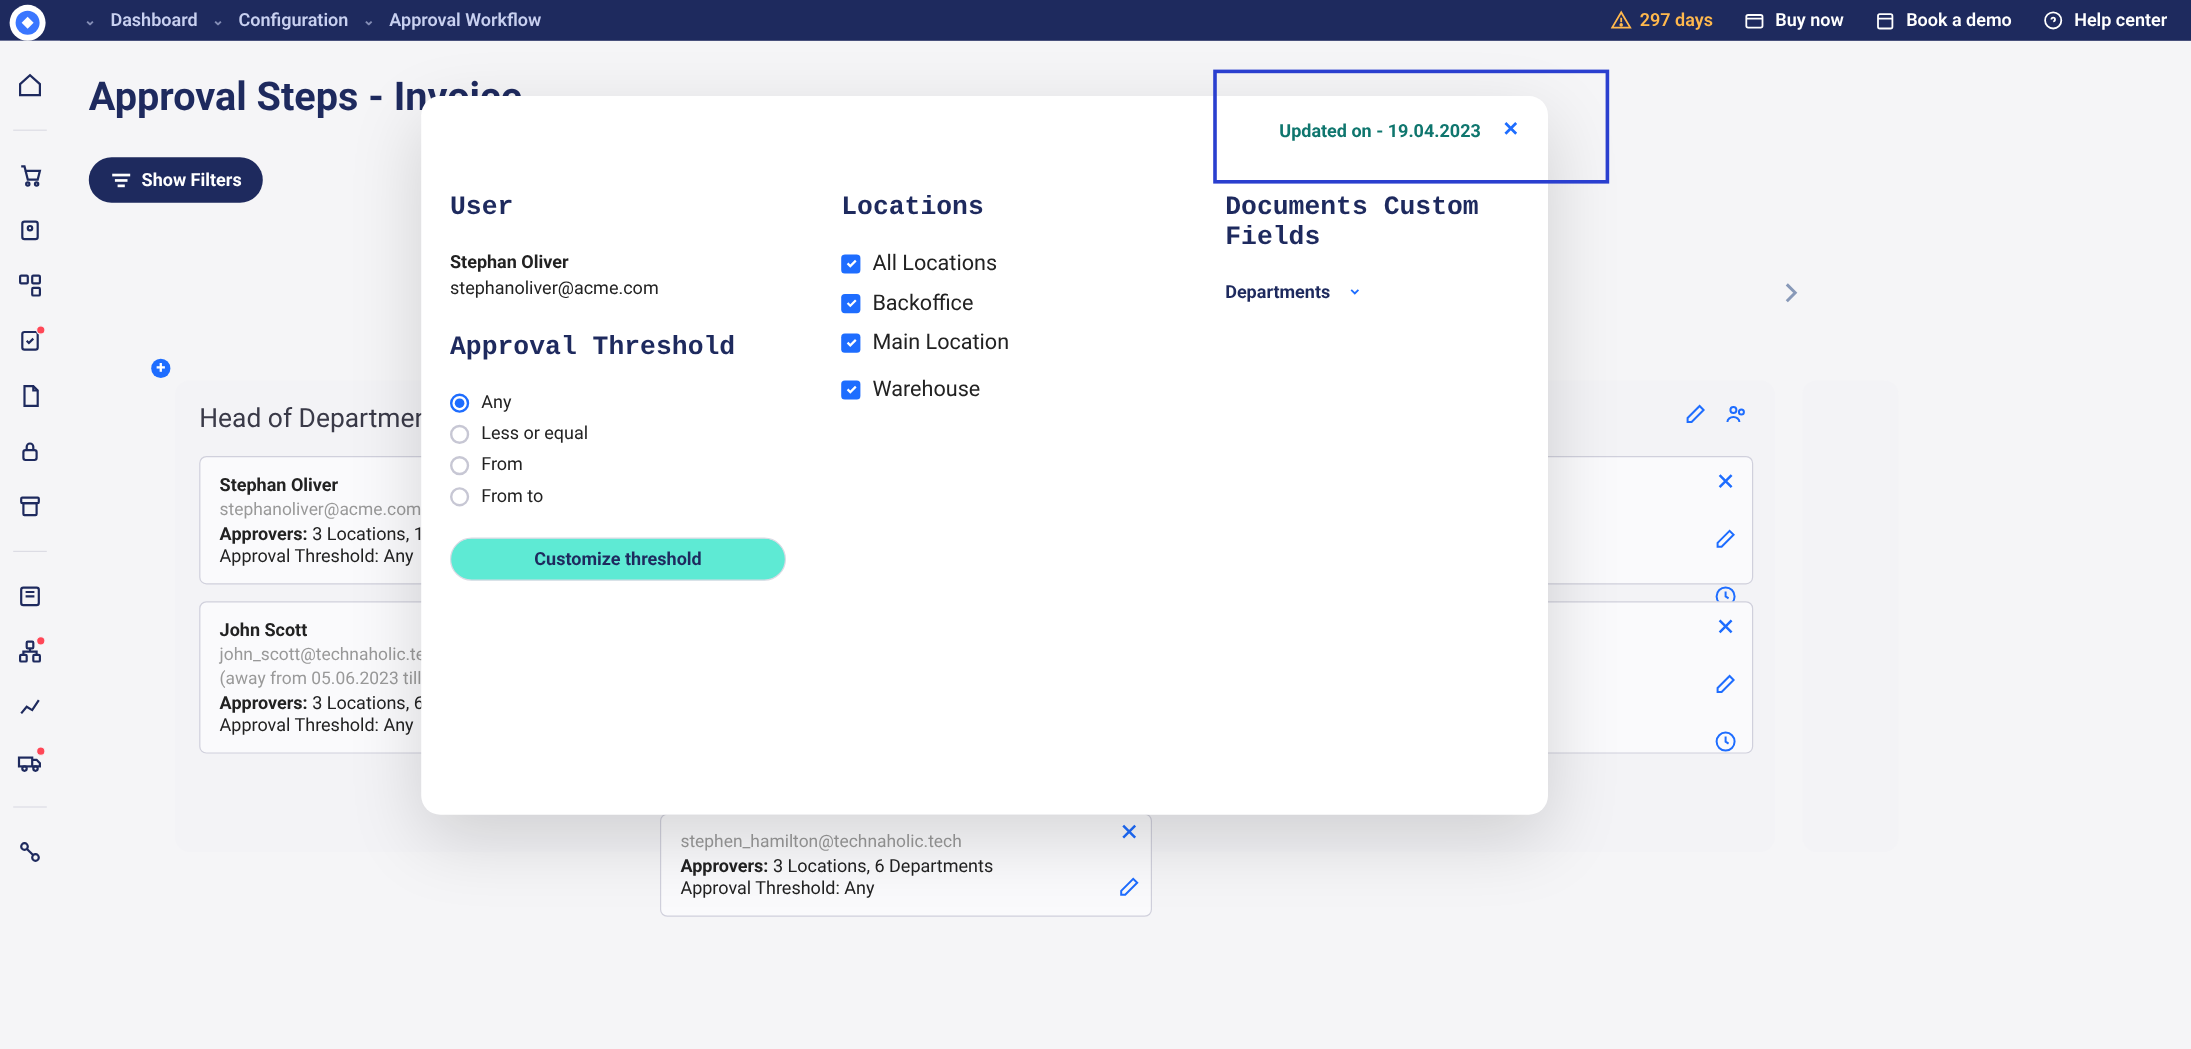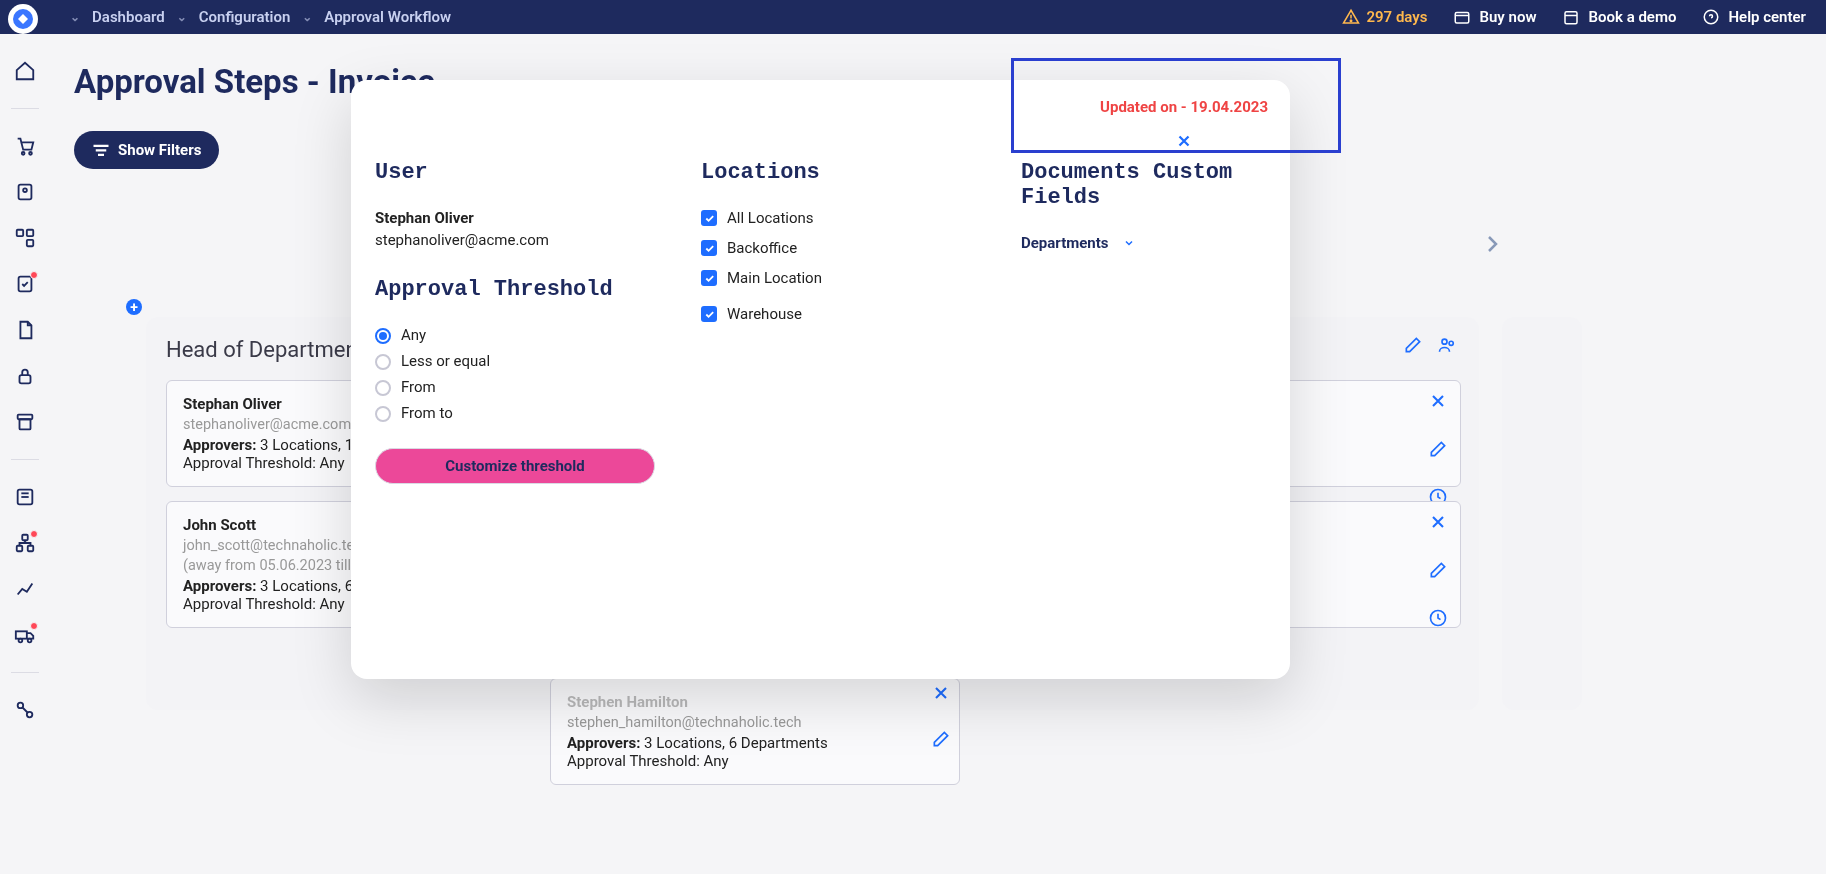--- a/index.html
+++ b/index.html
@@ -50,46 +50,46 @@
   .card-side-icons svg { width: 20px; height: 20px; }
 
   .secondary-panel { position:absolute; left:1452px; top:283px; width:80px; height:393px; background:#f3f3f6; border-radius:12px; }
 
   
   .peek-card { position:absolute; left:550px; top:678px; width:410px; background:#fafafc; border:1px solid #d0d0dc; border-radius:6px; padding:14px 16px; }
   .peek-card .card-side-icons { position:absolute; top:4px; right:8px; gap:22px; }
 
   
   .modal { position: absolute; left: 351px; top: 80px; width: 939px; height: 599px; background: #fff; border-radius: 16px; box-shadow: 0 20px 60px rgba(0,0,0,.15); padding: 24px 24px 26px 24px; }
-  .modal-header { position: absolute; top: 18px; right: 22px; display: flex; align-items: center; gap: 16px; font-weight: 700; color: #ef4444; font-size: 15px; flex-direction: column; }
+  .modal-header { position: absolute; top: 18px; right: 22px; display: flex; align-items: center; gap: 16px; font-weight: 700; color: #0f766e; font-size: 15px; }
   .close-x { color: #1e6dff; cursor: pointer; }
   .close-x svg { width: 18px; height: 18px; }
   .highlight-box { position: absolute; left: 660px; top: -22px; width: 330px; height: 95px; border: 3px solid #2a3fcf; pointer-events: none; }
 
   .modal-cols { display: flex; gap: 40px; margin-top: 56px; }
   .mcol { flex: 1; min-width: 0; }
   .mcol.first { flex: 0 0 286px; }
   .mcol.mid { flex: 0 0 280px; }
   .mh { font-size: 22px; font-weight: 700; color: #1e2a5e; margin-bottom: 24px; font-family: Liberation Mono, monospace; }
   .mh.sub { margin-top: 28px; }
   .user-disp-name { font-weight: 700; color: #222; font-size: 15px; margin-bottom: 4px; }
   .user-disp-email { color: #222; font-size: 15px; }
 
-  .cb-row { display: flex; align-items: center; gap: 10px; margin-bottom: 12px; font-size: 15px; color: #222; }
+  .cb-row { display: flex; align-items: center; gap: 10px; margin-bottom: 12px; font-size: 18px; color: #222; }
   .cb { width: 16px; height: 16px; background: #1e6dff; border-radius: 3px; display: flex; align-items: center; justify-content: center; color: #fff; }
   .cb.indeterminate { background: #1e6dff; }
   .cb.indeterminate::after { content:""; width:8px; height:2px; background:#fff; }
   .cb svg { width: 11px; height: 11px; }
 
   .radio-row { display: flex; align-items: flex-end; gap: 10px; margin-bottom: 8px; font-size: 15px; color: #222; }
   .radio { width: 16px; height: 16px; border: 2px solid #c7c7d4; border-radius: 50%; display: flex; align-items: center; justify-content: center; }
   .radio.sel { border-color: #1e6dff; }
   .radio.sel::after { content:""; width: 8px; height:8px; background:#1e6dff; border-radius:50%; }
 
-  .cust-thresh-btn { margin-top: 18px; width: 280px; height: 36px; border: 1px solid #dadae4; border-radius: 22px; background: #ec4899; color: #1e2a5e; font-weight: 700; font-size: 15px; cursor: pointer; }
+  .cust-thresh-btn { margin-top: 18px; width: 280px; height: 36px; border: 1px solid #dadae4; border-radius: 22px; background: #5eead4; color: #1e2a5e; font-weight: 700; font-size: 15px; cursor: pointer; }
 
   .dept-row { color: #1e2a5e; font-weight: 700; font-size: 15px; display: flex; align-items: center; gap: 14px; margin-top: 6px; }
   .dept-row svg { width: 12px; height: 12px; color: #1e6dff; }
 
   .update-btn { position: absolute; left: 22px; bottom: 24px; width: 280px; height: 36px; background: #1e2a5e; color: #fff; border-radius: 22px; border: none; font-weight: 700; font-size: 15px; cursor: pointer; }
 </style>
 </head>
 <body>
 
 <div class="topbar">
@@ -301,21 +301,20 @@
               <path d="M12 7v5l3 2"></path>
             </svg></span>
       </div>
     </div>
   </div>
 
   <div class="secondary-panel"></div>
 </div>
 
 <div class="peek-card">
-  <div class="user-name" style="opacity:.3">Stephen Hamilton</div>
   <div class="user-email">stephen_hamilton@technaholic.tech</div>
   <div class="user-meta"><span class="lbl">Approvers:</span> <span>3 Locations, 6 Departments</span></div>
   <div class="user-meta">Approval Threshold: Any</div>
   <div class="card-side-icons">
     <span><svg viewBox="0 0 24 24" fill="none" stroke="currentColor" stroke-width="2.5">
           <path d="M6 6l12 12M18 6L6 18"></path>
         </svg></span>
     <span><svg viewBox="0 0 24 24" fill="none" stroke="currentColor" stroke-width="2">
           <path d="M4 20h4L20 8l-4-4L4 16v4z"></path>
         </svg></span>

